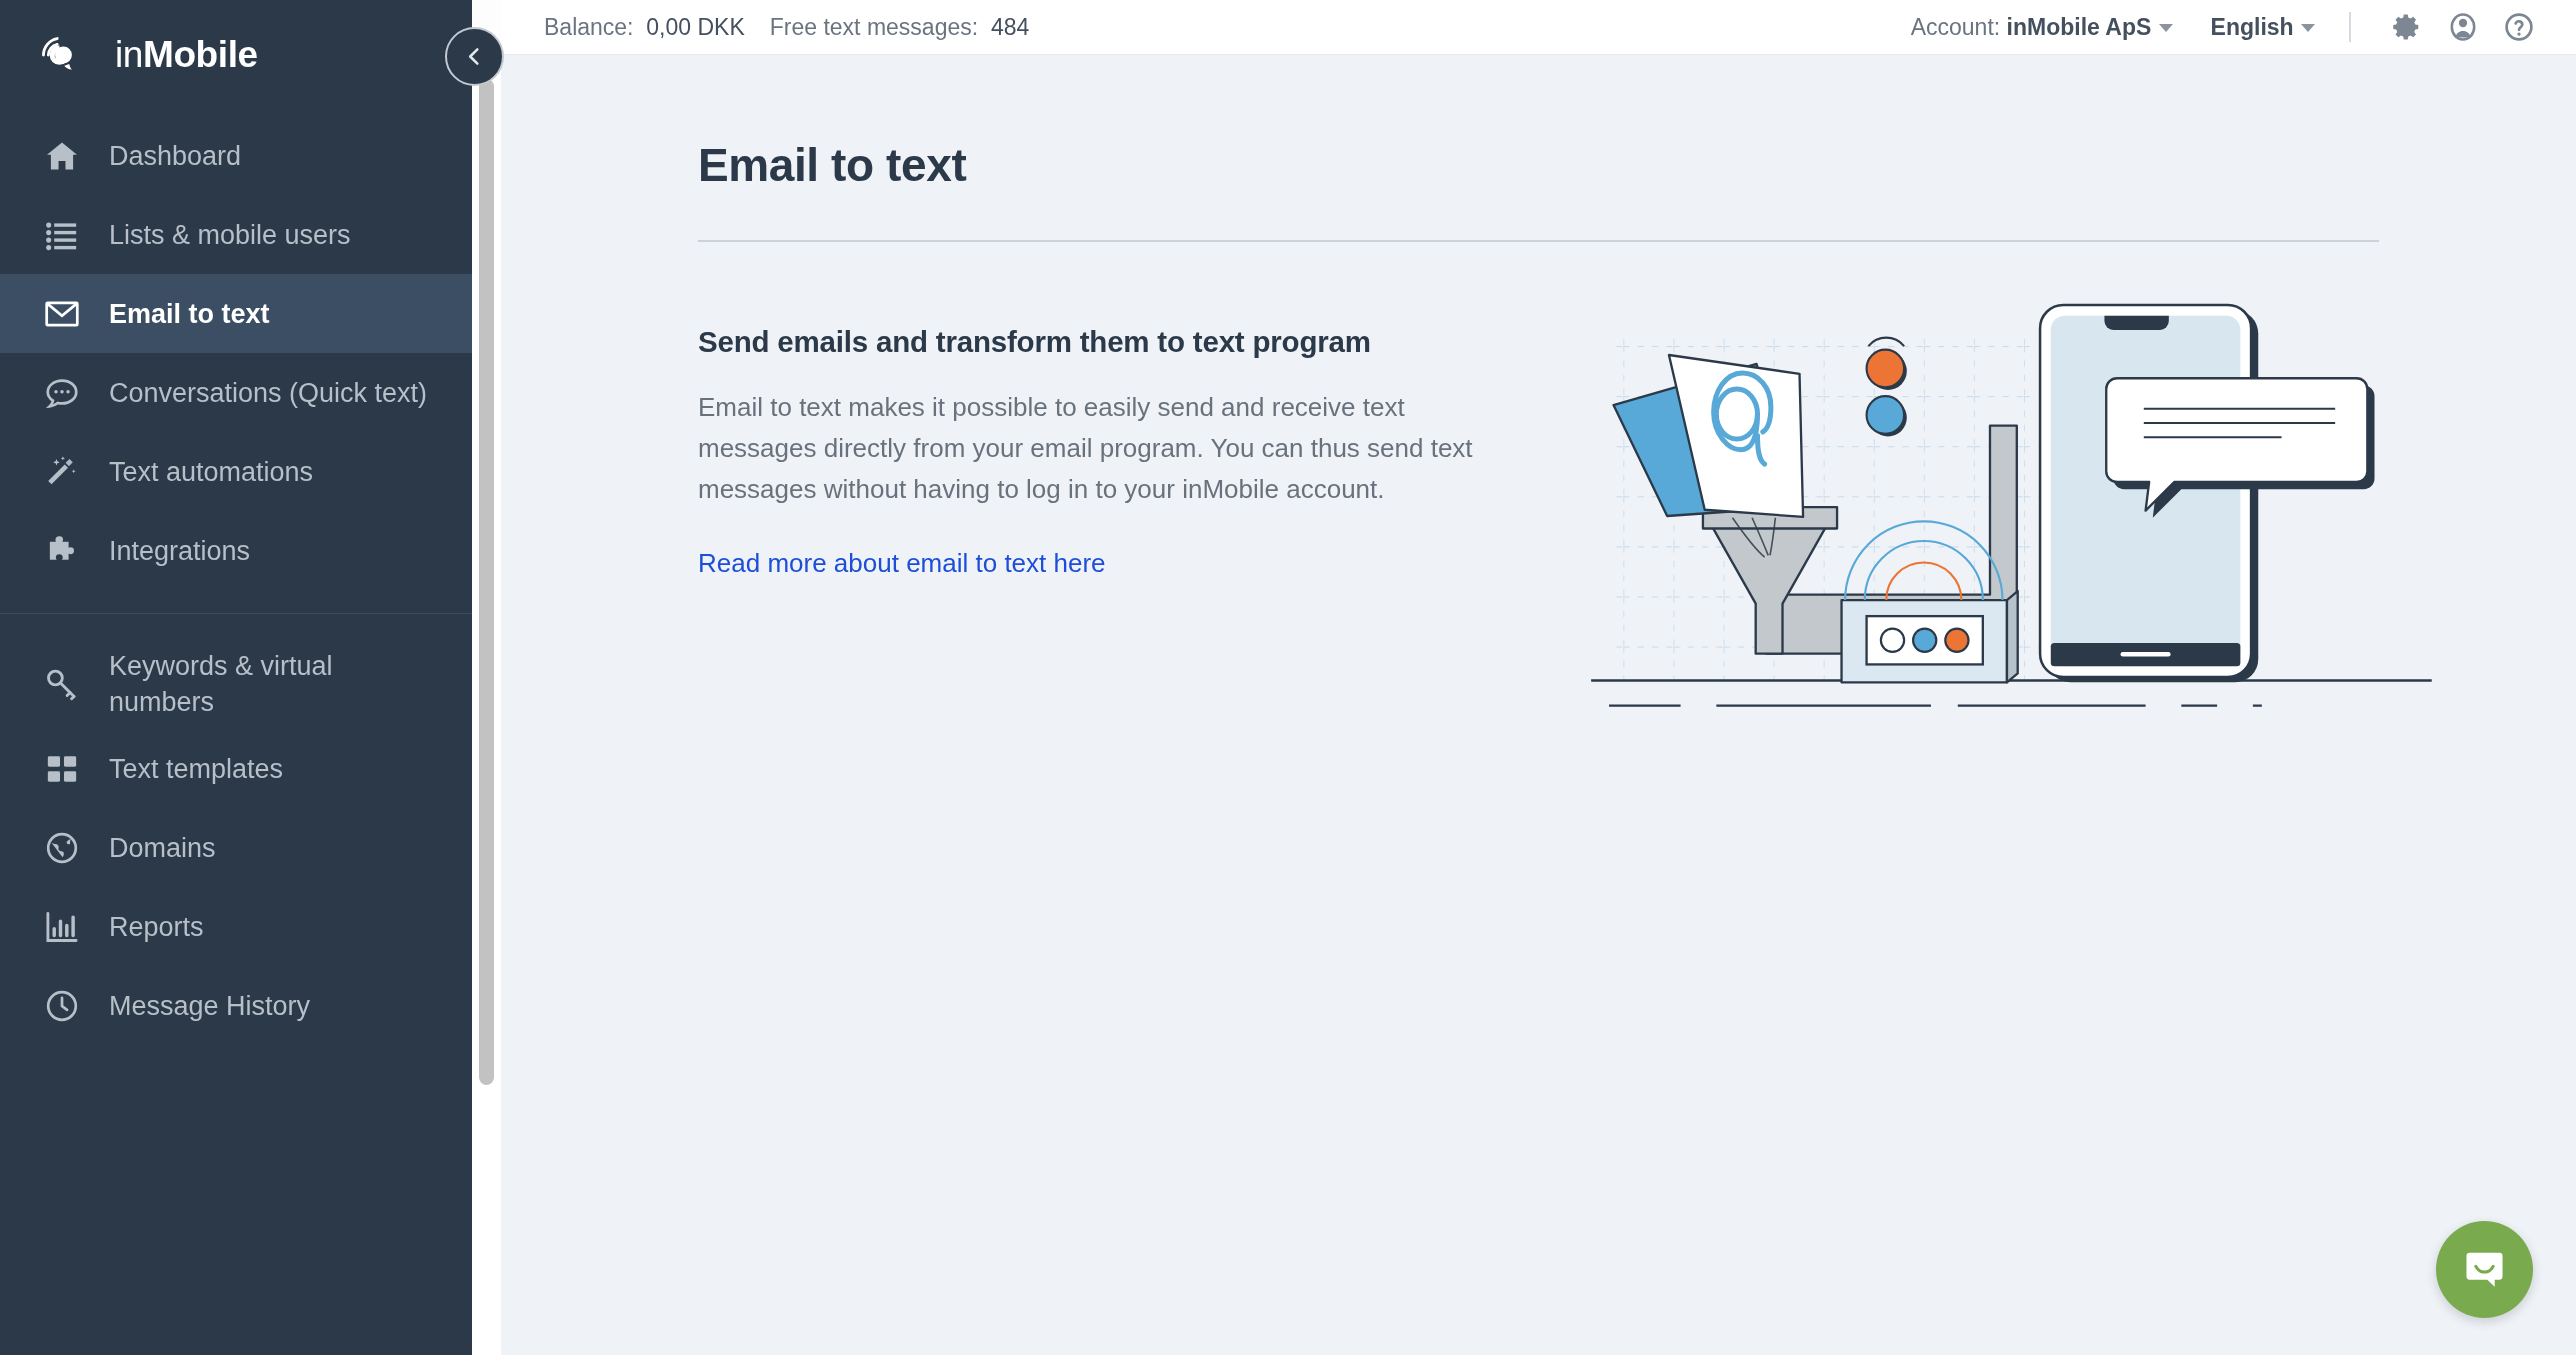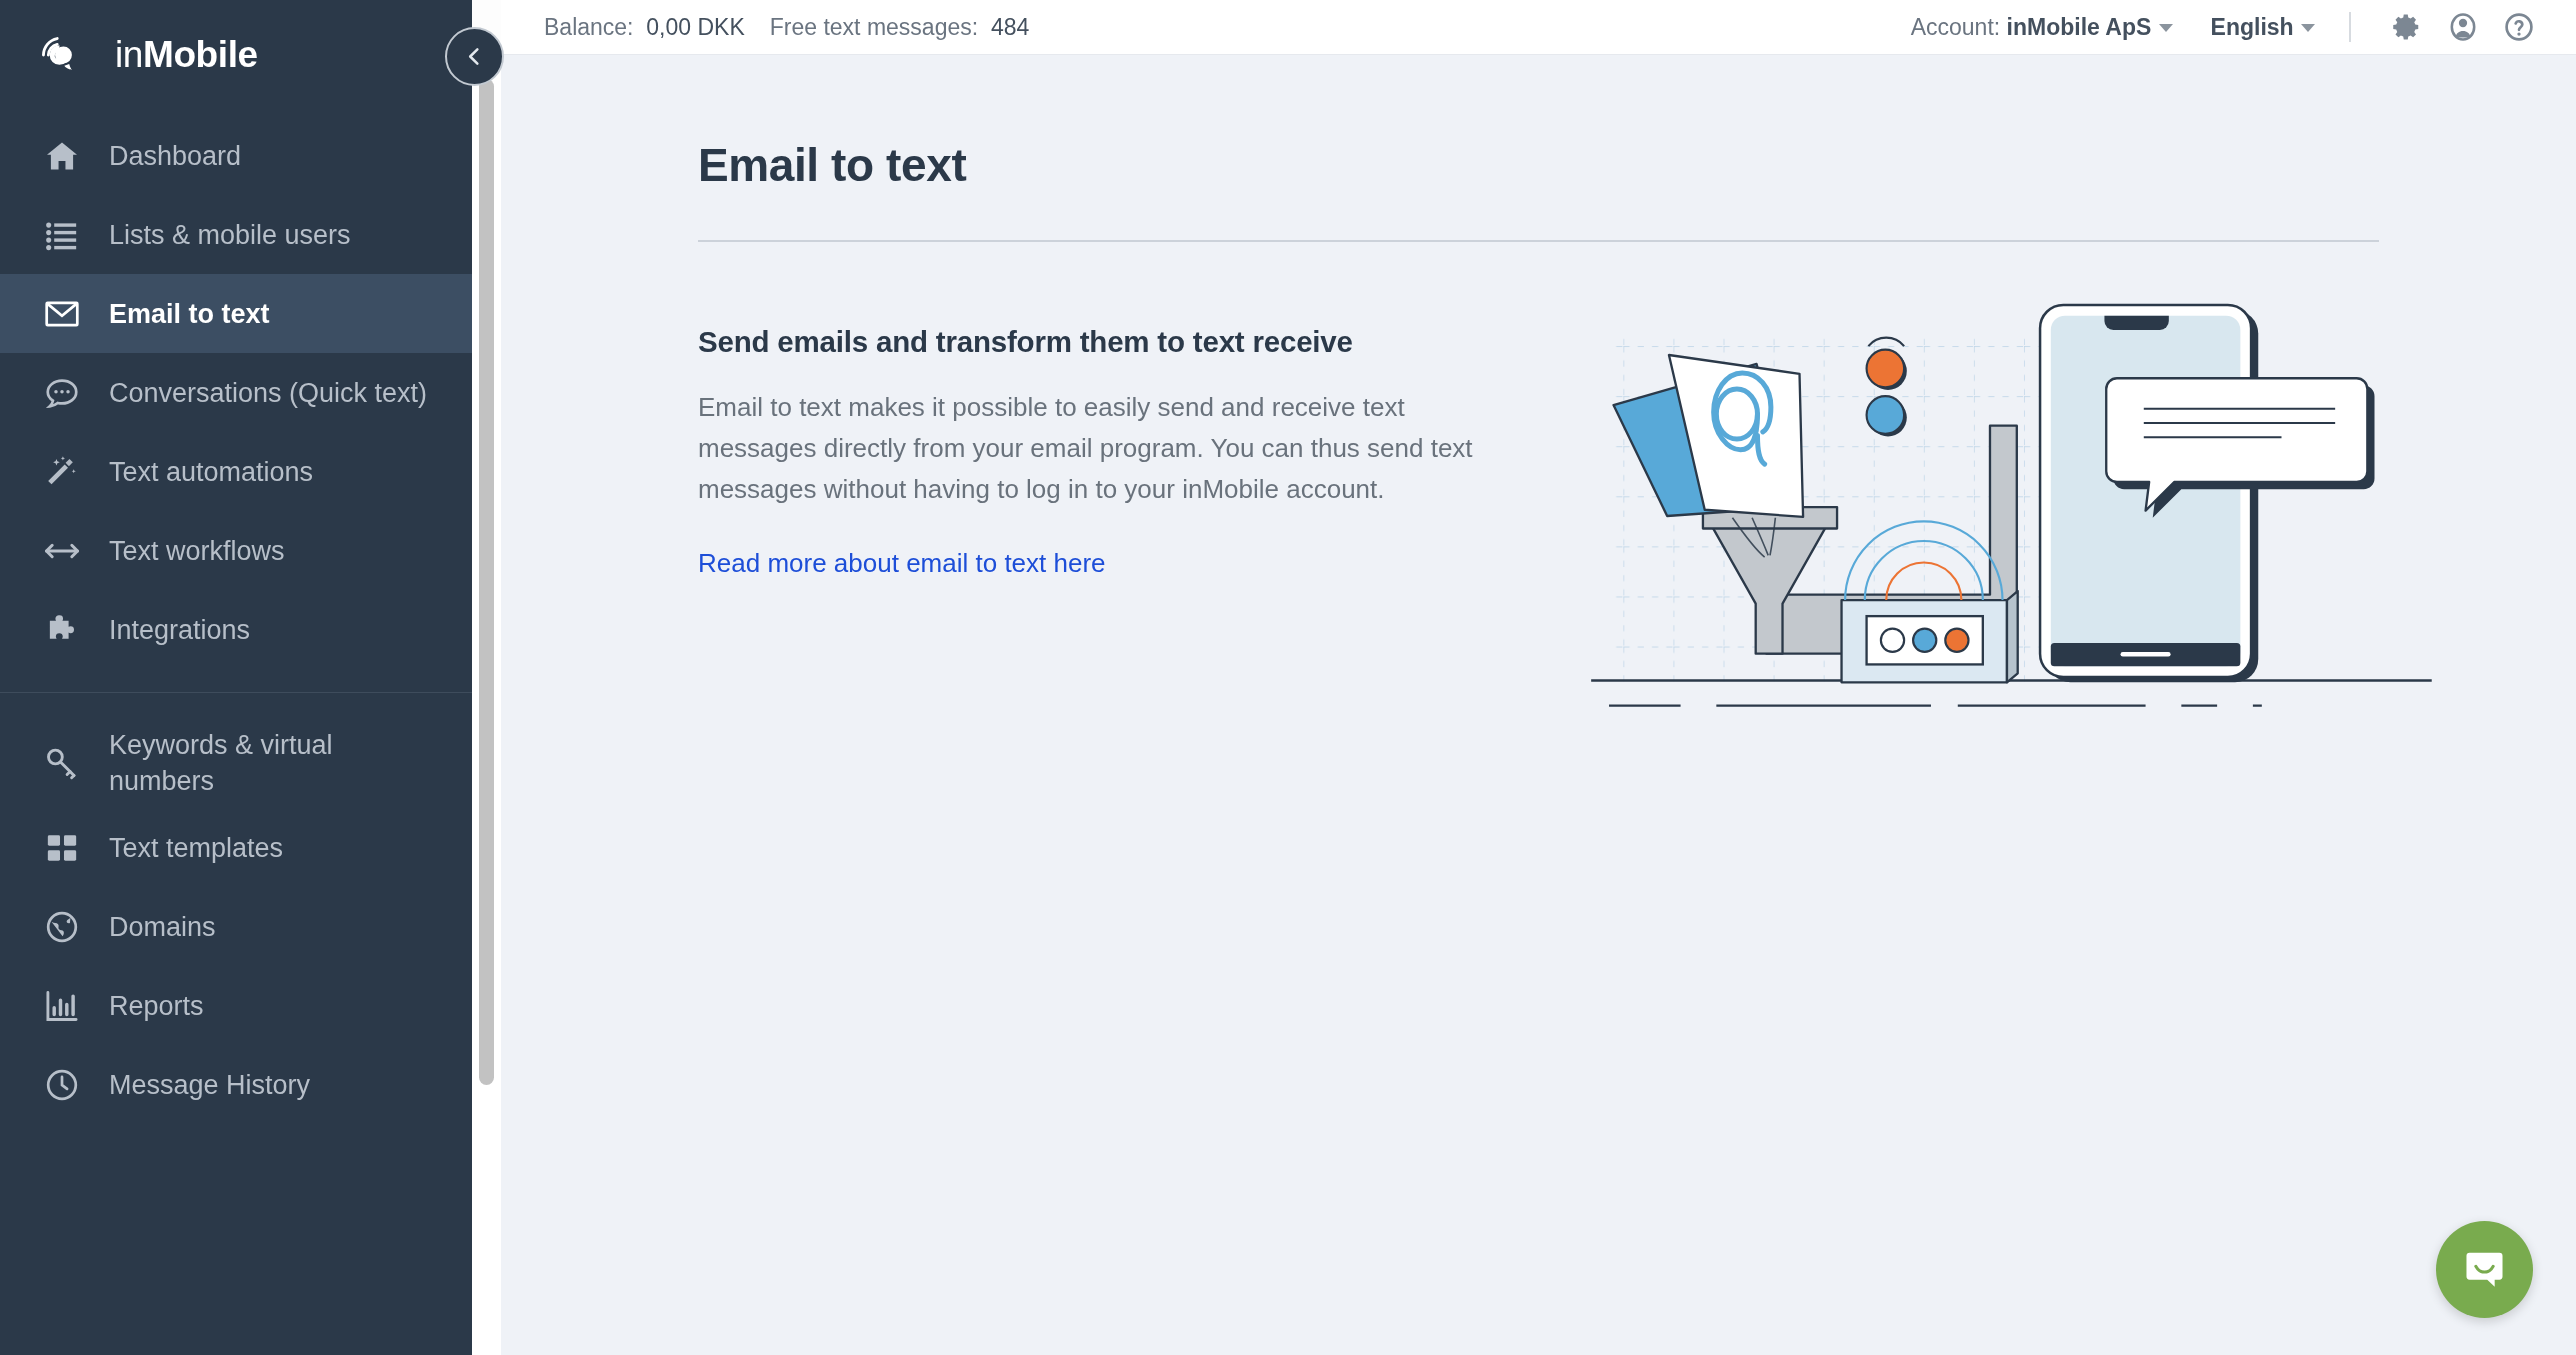--- a/index.html
+++ b/index.html
@@ -245,30 +245,20 @@
             <path d="M5 20.2l11-11-2.2-2.2-11 11z"></path>
             <path d="M16.6 8.1l2.6-2.6-2.2-2.2-2.6 2.6z" opacity="0.95"></path>
             <path d="M8.3 3.3l.6 1.6 1.6.6-1.6.6-.6 1.6-.6-1.6L6.1 5.5l1.6-.6z"></path>
             <path d="M12.6 1.5l.4 1 1 .4-1 .4-.4 1-.4-1-1-.4 1-.4z"></path>
             <path d="M19.8 10.1l.4 1 1 .4-1 .4-.4 1-.4-1-1-.4 1-.4z"></path>
           </svg>
         </span>
         <span class="nav-label">Text automations</span>
       </div>
 
-      <div class="nav-item">
-        <span class="ico">
-          <svg width="38" height="38" viewBox="0 0 24 24" fill="none" stroke="currentColor" stroke-width="1.9" stroke-linecap="round" stroke-linejoin="round">
-            <path d="M2.2 12h19.6"></path>
-              <path d="M5.8 8.4L2.2 12l3.6 3.6"></path>
-              <path d="M18.2 8.4L21.8 12l-3.6 3.6"></path>
-          </svg>
-        </span>
-        <span class="nav-label">Text workflows</span>
-      </div>
 
       <div class="nav-item">
         <span class="ico">
           <svg width="36" height="36" viewBox="0 0 24 24" fill="currentColor">
             <path d="M10.4 2.2a2.3 2.3 0 0 1 2.3 2.3c0 .5-.2.9-.4 1.3h4.1v4.1c.4-.3.8-.4 1.3-.4a2.3 2.3 0 1 1 0 4.6c-.5 0-.9-.2-1.3-.4v4.1h-4.4c.3-.4.5-.9.5-1.4a2.3 2.3 0 0 0-4.6 0c0 .5.2 1 .5 1.4H3.9V5.8h4.1c-.2-.4-.4-.8-.4-1.3a2.3 2.3 0 0 1 2.8-2.3z"></path>
           </svg>
         </span>
         <span class="nav-label">Integrations</span>
       </div>
 
@@ -385,21 +375,21 @@
   </header>
 
   <main class="main">
 
     <h1 class="page-title">Email to text</h1>
     <div class="title-rule"></div>
 
     <div class="content-row">
 
       <div class="copy-col">
-        <h2 class="copy-head">Send emails and transform them to text receive</h2>
+        <h2 class="copy-head">Send emails and transform them to text program</h2>
         <p class="copy-body">Email to text makes it possible to easily send and receive text messages directly from your email program. You can thus send text messages without having to log in to your inMobile account.</p>
         <a class="read-link">Read more about email to text here</a>
 
       </div>
 
       <div class="illus">
         <svg width="859" height="465" viewBox="0 0 960 520" fill="none">
           <defs>
             <pattern id="dots" x="0" y="0" width="56" height="56" patternUnits="userSpaceOnUse">
               <path d="M0 0H56M0 0V56" stroke="#b9d2e6" stroke-width="1.4" stroke-dasharray="7 9"></path>

